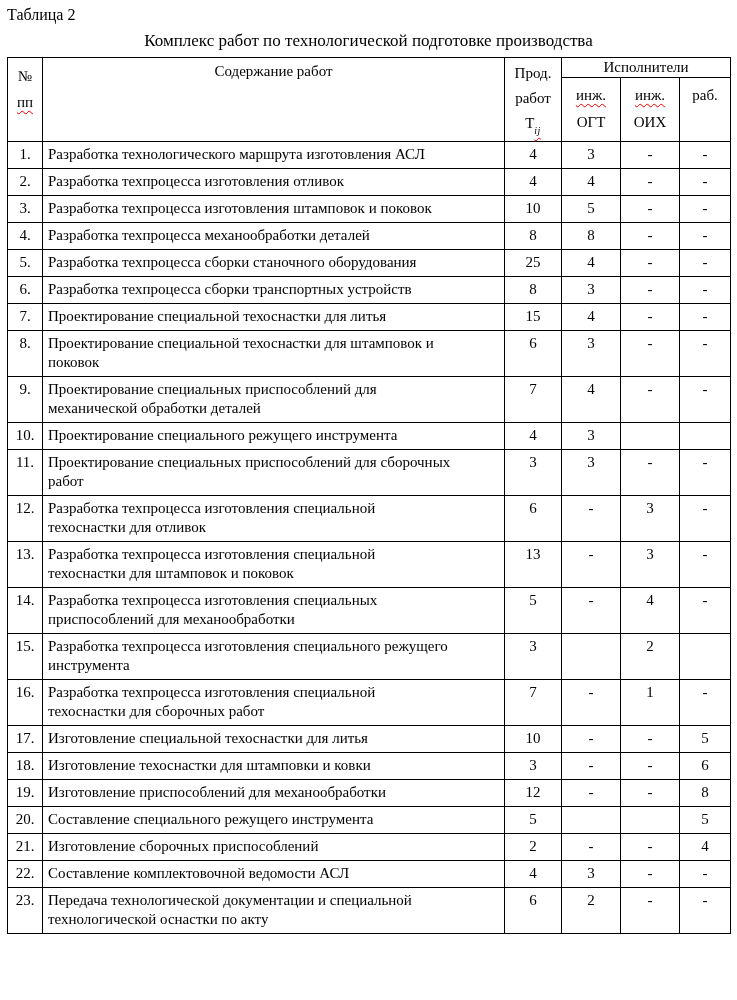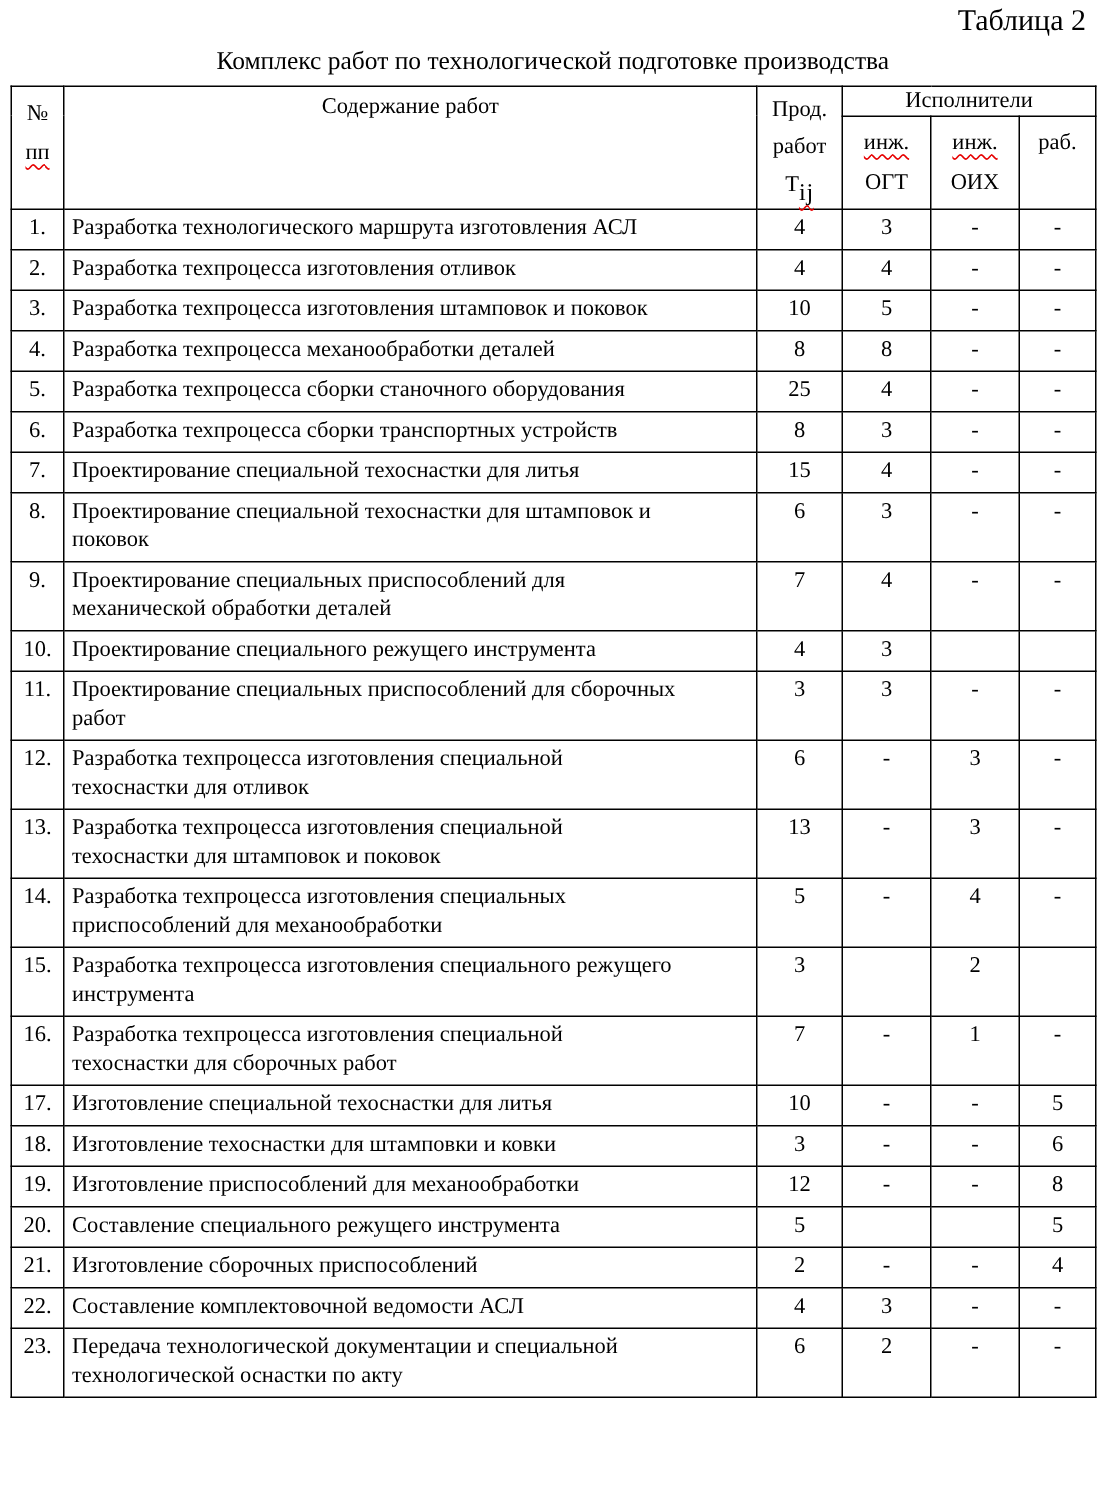--- a/index.html
+++ b/index.html
@@ -5,22 +5,22 @@
   * { margin: 0; padding: 0; box-sizing: border-box; }
   html, body {
     width: 737px;
     background: #ffffff;
     color: #000000;
     font-family: "Liberation Serif", "DejaVu Serif", serif;
   }
   .doc { width: 737px; min-height: 1000px; padding: 4px 7px 6px 7px; }
 
   .caption {
-    text-align: right;
-    font-size: 20px;
+    text-align: left;
+    font-size: 16px;
     line-height: 21px;
     padding-right: 6px;
   }
   .variant {
     text-align: center;
     font-weight: bold;
     font-size: 17px;
     line-height: 22px;
     margin-top: 3px;
   }
@@ -46,21 +46,22 @@
 
   
   thead th { text-align: center; line-height: 26px; }
   .th-num    { vertical-align: top; padding-top: 5px; }
   .th-content{ vertical-align: middle; }
   .th-duration { vertical-align: top; padding-top: 3px; line-height: 25px; }
   .th-exec   { height: 14px; vertical-align: middle; line-height: 18px; }
   .th-sub    { height: 58px; vertical-align: top; padding-top: 4px; line-height: 27px; }
 
   sub.tsub {
-    font-size: 16px;
+    font-size: 10px;
+    font-style: italic;
     position: relative;
     top: 2px;
     letter-spacing: 0.5px;
   }
 
   .squiggle {
     text-decoration-line: underline;
     text-decoration-style: wavy;
     text-decoration-color: var(--squiggle-color, #e60000);
     text-decoration-thickness: 1px;

